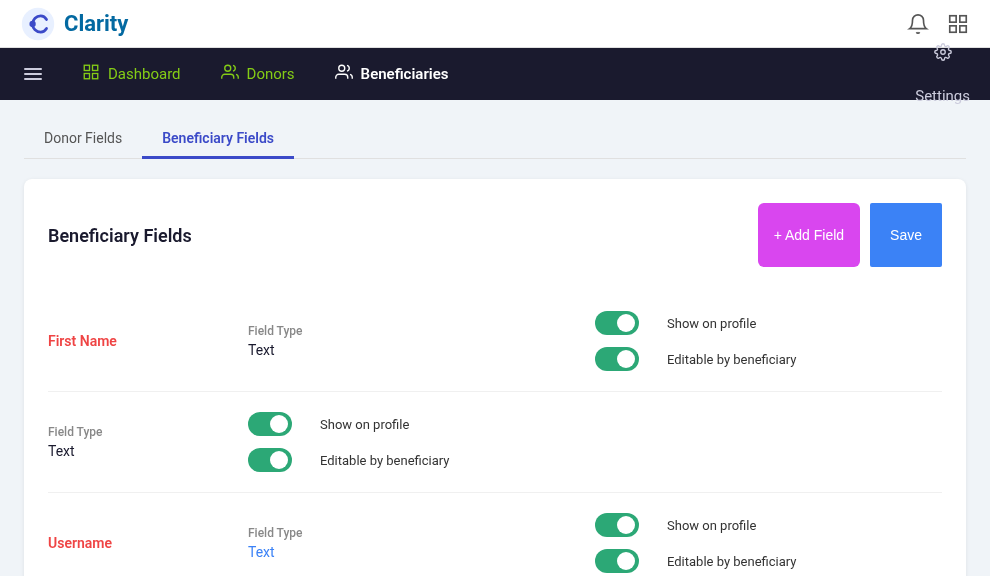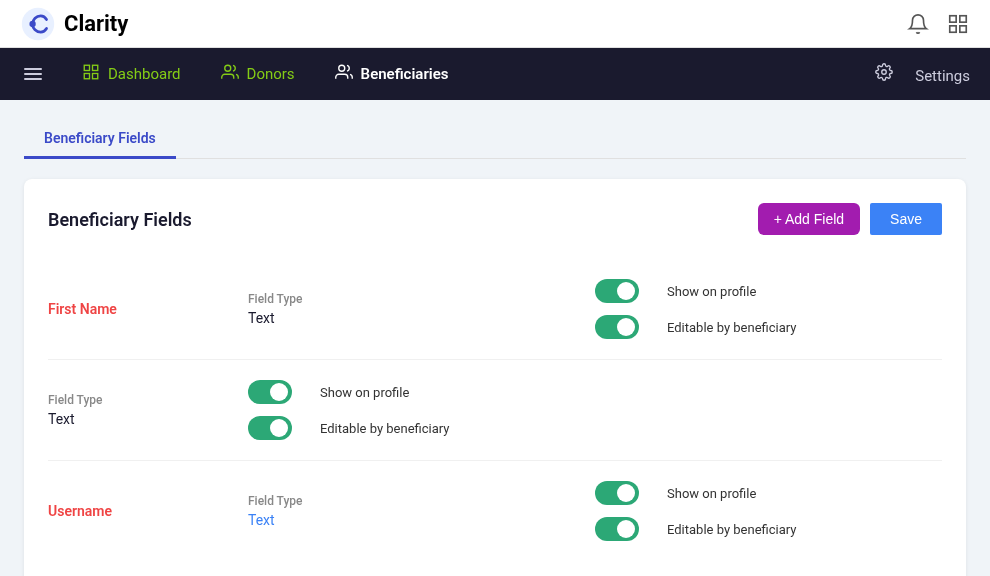--- a/index.html
+++ b/index.html
@@ -20,21 +20,21 @@
       align-items: center;
       gap: 8px;
     }
     .logo-icon {
       width: 36px;
       height: 36px;
     }
     .logo-text {
       font-size: 22px;
       font-weight: 700;
-      color: #000000;
+      color: #0369a1;
     }
     .topbar-icons {
       display: flex;
       gap: 16px;
       align-items: center;
     }
     .topbar-icon {
       width: 24px;
       height: 24px;
       display: flex;
@@ -70,25 +70,26 @@
     }
     .nav-item .nav-icon {
       font-size: 16px;
     }
     .nav-item-active {
       color: #fff;
       font-weight: 600;
     }
     .nav-right {
       display: flex;
-      align-items: flex-end;
+      align-items: center;
       gap: 22px;
       color: #ccd;
       font-size: 15px;
       cursor: pointer;
+      flex-direction: column;
     }
 
     
     .content {
       padding: 20px 24px;
     }
 
     
     .tabs {
       display: flex;
@@ -126,25 +127,25 @@
     .card-title {
       font-size: 18px;
       font-weight: 600;
       color: #1a1a2e;
     }
     .card-actions {
       display: flex;
       gap: 10px;
     }
     .btn-add {
-      background: #a21caf;
+      background: #d946ef;
       color: #fff;
       border: none;
       border-radius: 6px;
-      padding: 8px 16px;
+      padding: 24px 16px;
       font-size: 14px;
       cursor: pointer;
       font-weight: 500;
     }
     .btn-save {
       background: #3b82f6;
       color: #fff;
       border: none;
       border-radius: 2px;
       padding: 8px 20px;
@@ -330,20 +331,21 @@
         <path d="M19.4 15a1.65 1.65 0 0 0 .33 1.82l.06.06a2 2 0 0 1-2.83 2.83l-.06-.06a1.65 1.65 0 0 0-1.82-.33 1.65 1.65 0 0 0-1 1.51V21a2 2 0 0 1-4 0v-.09A1.65 1.65 0 0 0 9 19.4a1.65 1.65 0 0 0-1.82.33l-.06.06a2 2 0 0 1-2.83-2.83l.06-.06A1.65 1.65 0 0 0 4.68 15a1.65 1.65 0 0 0-1.51-1H3a2 2 0 0 1 0-4h.09A1.65 1.65 0 0 0 4.6 9a1.65 1.65 0 0 0-.33-1.82l-.06-.06a2 2 0 0 1 2.83-2.83l.06.06A1.65 1.65 0 0 0 9 4.68a1.65 1.65 0 0 0 1-1.51V3a2 2 0 0 1 4 0v.09a1.65 1.65 0 0 0 1 1.51 1.65 1.65 0 0 0 1.82-.33l.06-.06a2 2 0 0 1 2.83 2.83l-.06.06A1.65 1.65 0 0 0 19.4 9a1.65 1.65 0 0 0 1.51 1H21a2 2 0 0 1 0 4h-.09a1.65 1.65 0 0 0-1.51 1z"></path>
       </svg>
     </span>
     <span>Settings</span>
   </div>
 </div>
 
 <div class="content">
 
   <div class="tabs">
+    <div class="tab">Donor Fields</div>
     <div class="tab tab-active">Beneficiary Fields</div>
   </div>
 
   <div class="card">
     <div class="card-header">
       <span class="card-title">Beneficiary Fields</span>
       <div class="card-actions">
         <button class="btn-add">+ Add Field</button>
         <button class="btn-save">Save</button>
       </div>

